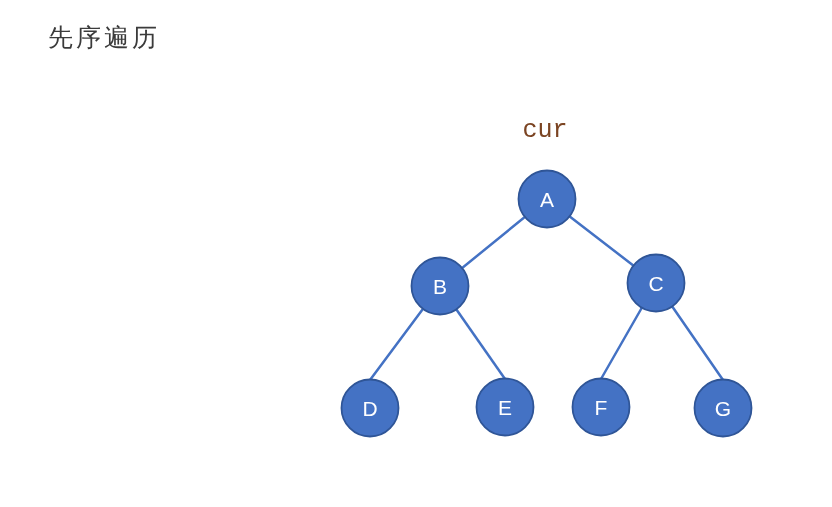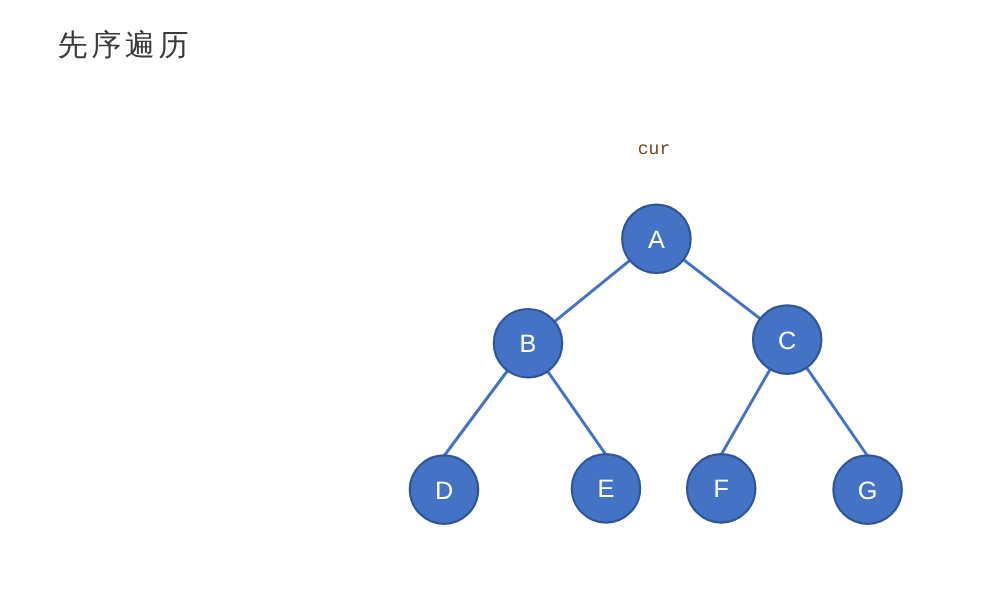--- a/index.html
+++ b/index.html
@@ -30,21 +30,21 @@
     font-size: 25px;
     letter-spacing: 3px;
     color: var(--title-text);
     white-space: nowrap;
   }
   .pointer-label {
     position: absolute;
     left: 545px; top: 116px;
     transform: translateX(-50%);
     font-family: "Liberation Mono", "DejaVu Sans Mono", monospace;
-    font-size: 15px;
+    font-size: 25px;
     color: var(--pointer-label-text);
     white-space: nowrap;
   }
   svg.tree { position: absolute; left: 0; top: 0; }
   .edge {
     stroke: var(--edge-line);
     stroke-width: 2.5;
     stroke-linecap: round;
   }
   .node-circle {

